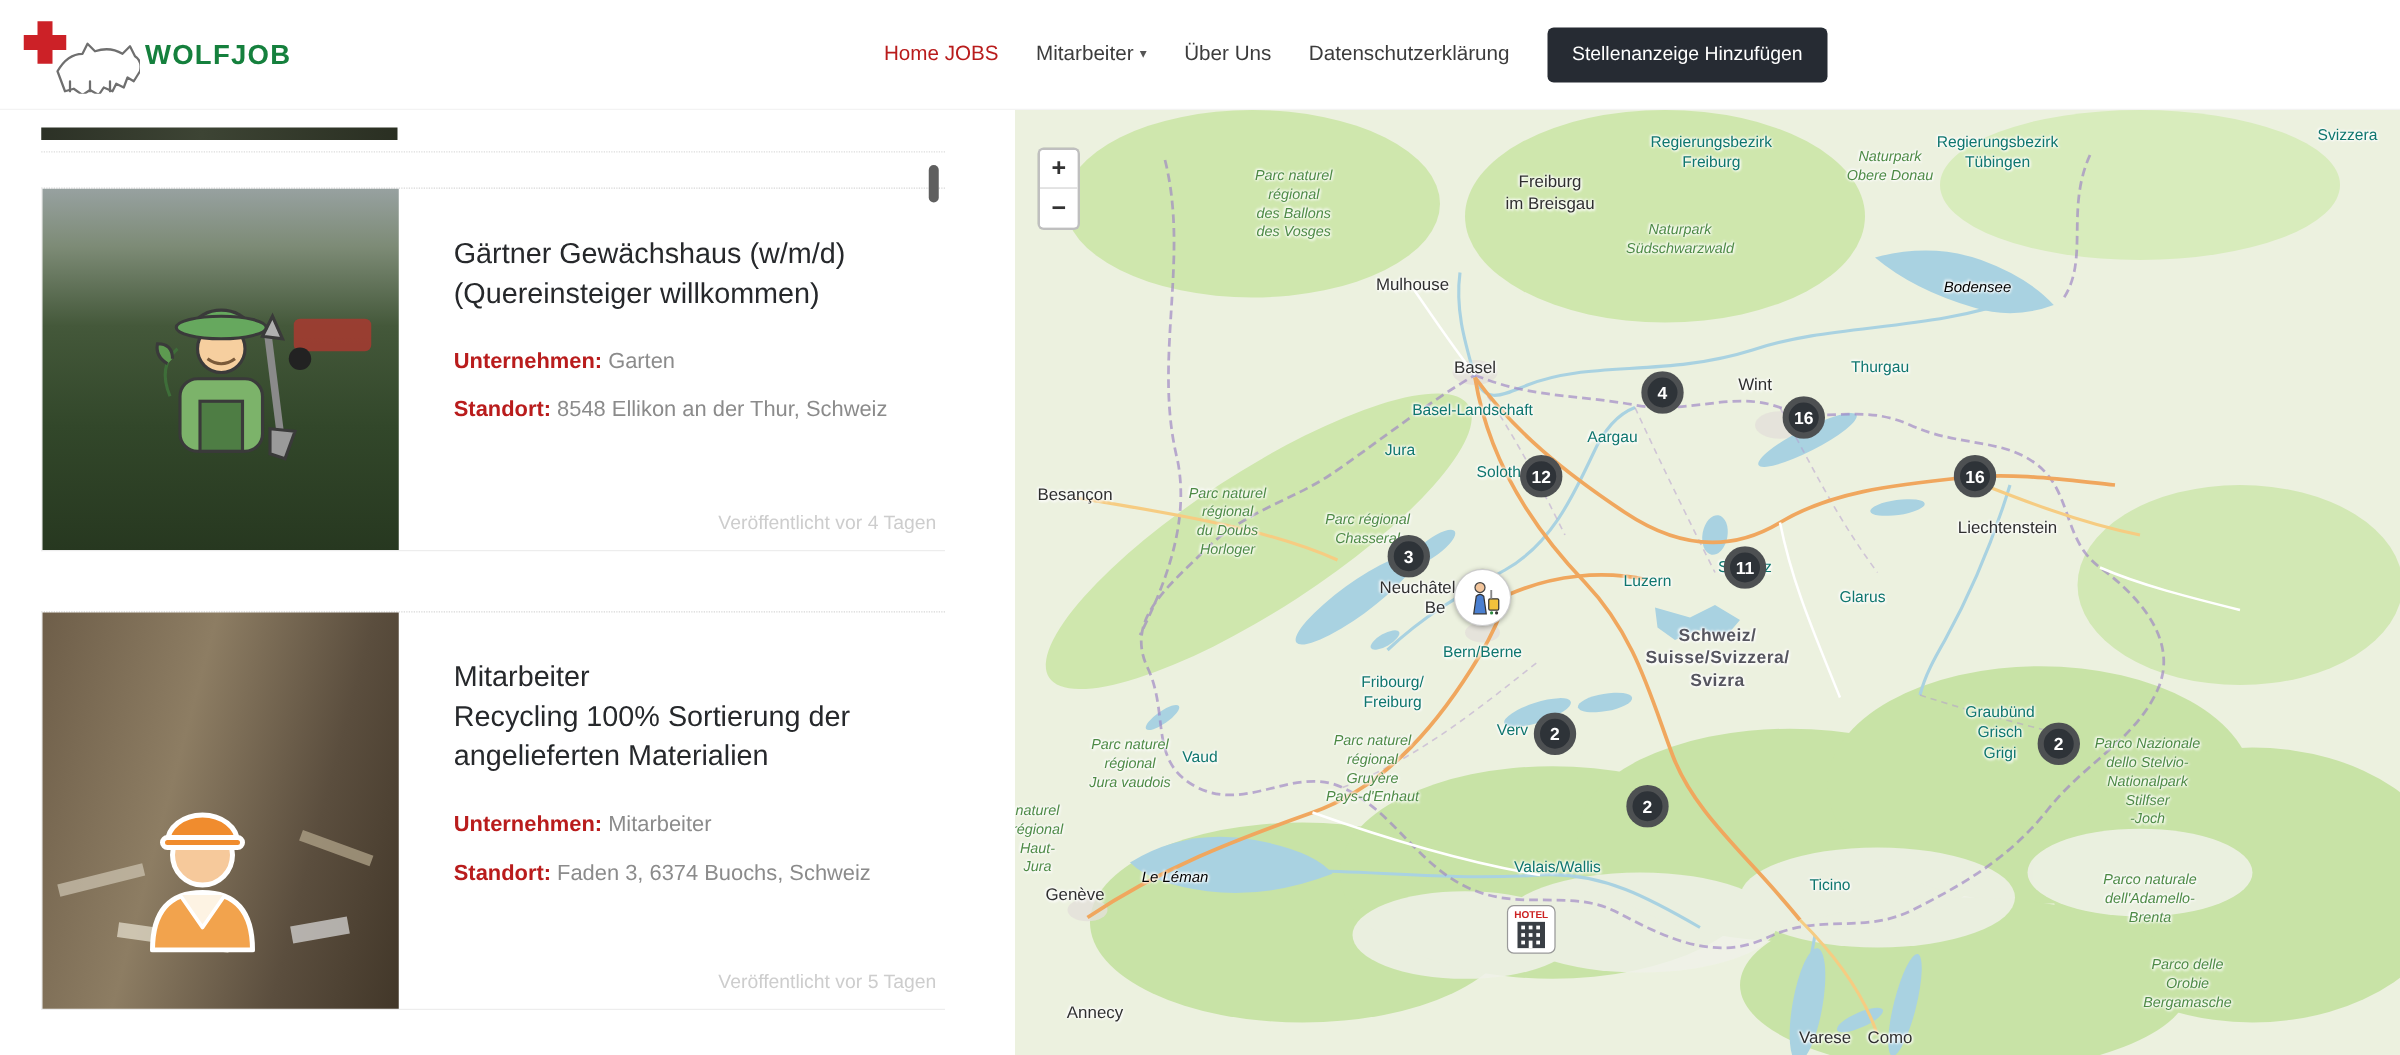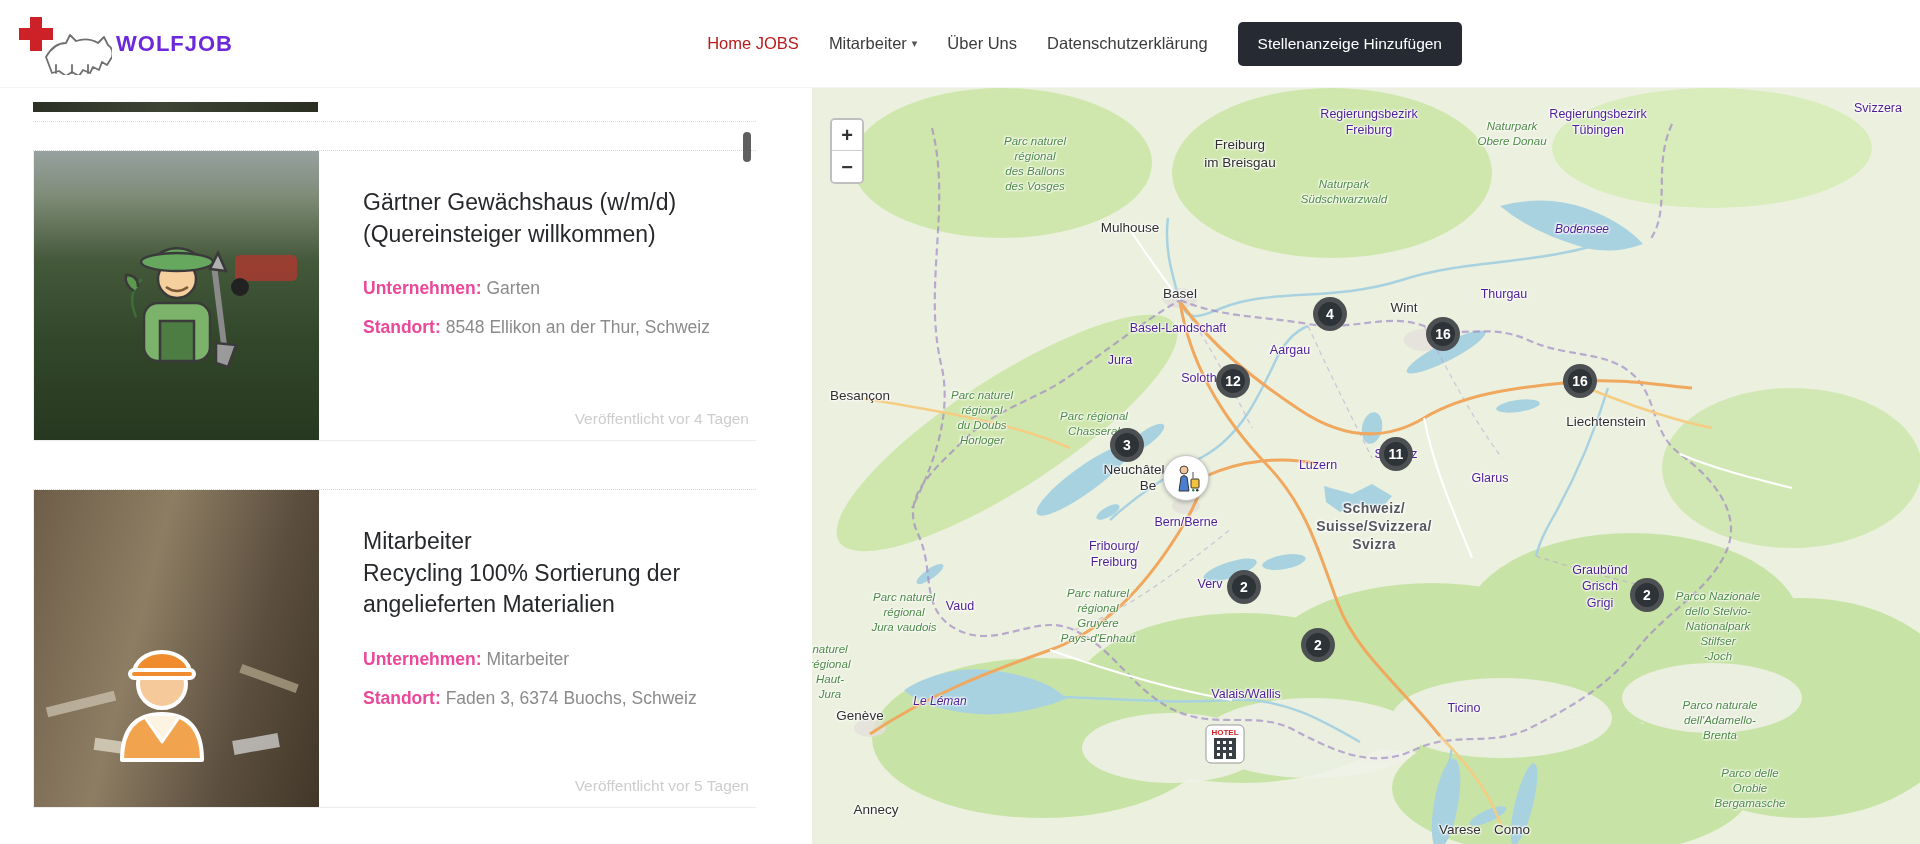--- a/index.html
+++ b/index.html
@@ -5,21 +5,21 @@
 <style>
   * { margin:0; padding:0; box-sizing:border-box; }
   html,body { background:#fff; }
   body { font-family:"Liberation Sans", sans-serif; }
   .stage { position:relative; width:1920px; height:844px; overflow:hidden; background:#fff; }
 
   
   .header { position:absolute; top:0; left:0; width:1920px; height:88px; background:#fff;
             display:flex; align-items:center; z-index:20; border-bottom:1px solid #f3f3f3; }
   .logo { display:flex; align-items:center; margin-left:16px; gap:4px; }
-  .brand-text { font-size:22px; font-weight:bold; letter-spacing:1px; color:#6d28d9; }
+  .brand-text { font-size:22px; font-weight:bold; letter-spacing:1px; color:#15803d; }
   .nav { margin-left:auto; margin-right:458px; display:flex; align-items:center; gap:30px; }
   .nav-item { font-size:16.5px; color:#3c3c3c; cursor:pointer; display:flex; align-items:center; gap:5px; white-space:nowrap; }
   .nav-item.active { color:#b91c1c; }
   .chevron { font-size:11px; color:#555; line-height:1; }
   .cta-button { background:#262b33; color:#fff; font-size:15.5px; padding:13px 20px; border:none;
                 border-radius:5px; cursor:pointer; white-space:nowrap; font-family:inherit; }
 
   
   .jobs-panel { position:absolute; top:88px; left:0; width:756px; height:756px; background:#fff; overflow:hidden; }
   .prev-card-strip { position:absolute; top:14px; left:33px; width:285px; height:10px;
@@ -38,38 +38,38 @@
   .d1 { left:12px; top:66%; width:70px; height:10px; transform:rotate(-14deg); }
   .d2 { left:60px; top:80%; width:90px; height:12px; transform:rotate(8deg); background:#e8e2d2; }
   .d3 { right:20px; top:58%; width:60px; height:9px; transform:rotate(20deg); background:#b7a98e; }
   .d4 { right:40px; top:78%; width:46px; height:14px; transform:rotate(-10deg); background:#ddd; }
   .figure-svg { position:absolute; left:50%; top:52%; transform:translate(-50%,-50%); }
   .figure-svg.worker { left:45%; top:62%; }
   .card-body { flex:1; position:relative; padding:36px 20px 18px 44px; }
   .job-title { font-size:23px; color:#26282b; line-height:1.38; font-weight:400; }
   .job-meta { margin-top:26px; font-size:17.5px; line-height:1.45; }
   .job-meta + .job-meta { margin-top:13px; }
-  .meta-label { font-weight:bold; color:#ec4899; }
+  .meta-label { font-weight:bold; color:#b91c1c; }
   .meta-value { color:#8b8b8b; }
   .published { position:absolute; right:18px; bottom:12px; font-size:15.5px; color:#cdcdcd; }
   .scroll-thumb { position:absolute; right:5px; top:44px; width:8px; height:30px; background:#5f5f5f; border-radius:4px; cursor:grab; }
 
   
   .map { position:absolute; top:88px; left:812px; width:1108px; height:756px; background:#e9efdc; overflow:hidden; cursor:grab; }
   .map svg.terrain { position:absolute; top:0; left:0; }
   .map-layer { position:absolute; top:0; left:0; width:100%; height:100%; }
   .labels-layer { z-index:1; }
   .markers-layer { z-index:2; }
   .map-label { position:absolute; transform:translate(-50%,-50%); white-space:pre-line; text-align:center;
                line-height:1.3; pointer-events:none;
                text-shadow:0 0 2px #fff, 0 0 3px #fff, 1px 1px 2px #fff, -1px -1px 2px #fff; }
   .map-label.place   { font-size:13.5px; color:#2f2f2f; }
-  .map-label.region  { font-size:12.5px; color:#4c1d95; }
+  .map-label.region  { font-size:12.5px; color:#0f766e; }
   .map-label.park    { font-size:11.5px; color:#4d8a45; font-style:italic; }
-  .map-label.water   { font-size:12px;   color:#4c1d95; font-style:italic; }
+  .map-label.water   { font-size:12px;   color:#000000; font-style:italic; }
   .map-label.country { font-size:14px;   color:#56565f; font-weight:bold; letter-spacing:.4px; }
   .cluster { position:absolute; transform:translate(-50%,-50%); width:34px; height:34px; border-radius:50%;
              background:#2e3338; border:5px solid rgba(104,104,104,.55); color:#fff; font-weight:bold;
              font-size:14px; display:flex; align-items:center; justify-content:center; cursor:pointer; }
   .poi-marker { position:absolute; transform:translate(-50%,-50%); cursor:pointer; }
   .round-marker { width:46px; height:46px; background:#fff; border-radius:50%;
                   border:1px solid rgba(0,0,0,.2); box-shadow:0 1px 4px rgba(0,0,0,.3);
                   display:flex; align-items:center; justify-content:center; }
   .zoom-control { position:absolute; left:18px; top:30px; width:34px; background:#fff;
                   border:2px solid rgba(0,0,0,.25); border-radius:5px; z-index:5; overflow:hidden; }

